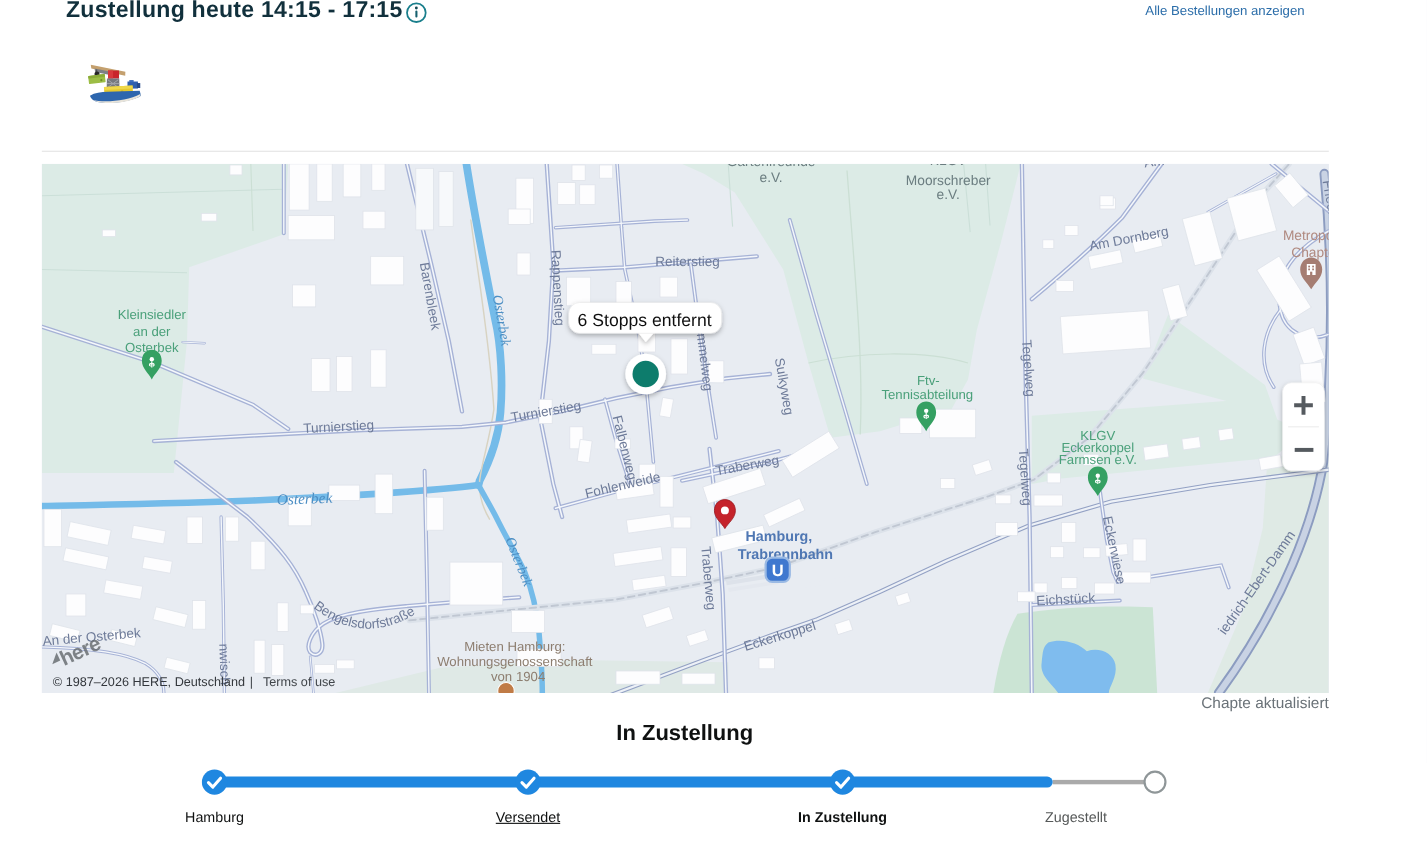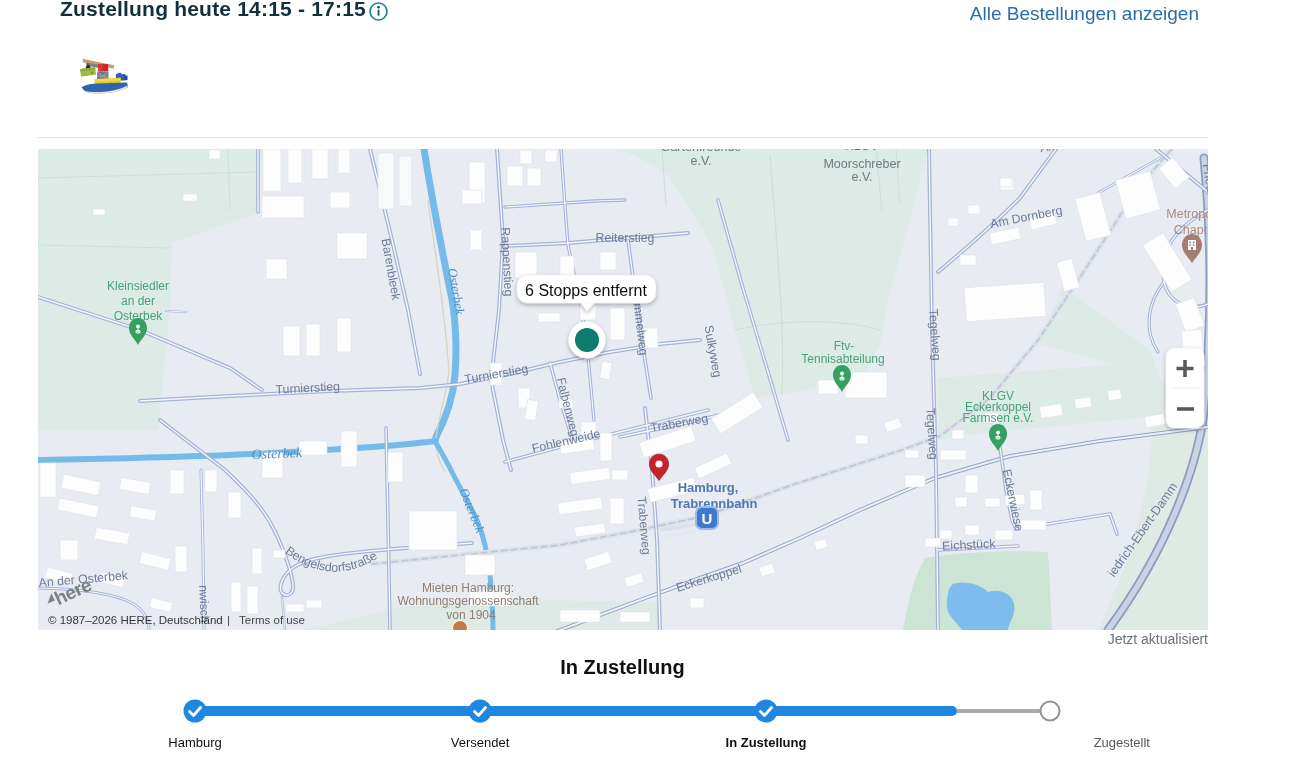--- a/index.html
+++ b/index.html
@@ -11,21 +11,21 @@
 <body>
 
 <div class="abs" style="left:60px;top:-3px;font-size:21px;font-weight:bold;color:#11303c;letter-spacing:0.2px;">Zustellung heute 14:15 - 17:15</div>
 
 <svg class="abs" style="left:367.5px;top:0.5px;" width="21" height="21" viewBox="0 0 21 21">
   <circle cx="10.5" cy="10.5" r="8.5" fill="none" stroke="#1a7f8c" stroke-width="1.6"></circle>
   <circle cx="10.5" cy="6.3" r="1.3" fill="#144a55"></circle>
   <rect x="9.6" y="8.6" width="1.9" height="6.2" rx="0.9" fill="#16606e"></rect>
 </svg>
 
-<div class="abs" style="right:98px;top:3px;font-size:19px;color:#2b6da9;">Alle Bestellungen anzeigen</div>
+<div class="abs" style="right:111px;top:3px;font-size:12px;color:#2b6da9;">Alle Bestellungen anzeigen</div>
 
 <svg class="abs" style="left:80px;top:54px;" width="50" height="44" viewBox="0 0 50 44">
 
   <polygon points="2.5,4.8 3,8.3 33.8,14.8 34,11.2" fill="#c4a06e"></polygon>
   <polygon points="6,8.3 6.4,11.4 20,14.2 19.7,11.1" fill="#7d8085"></polygon>
 
   <rect x="7.3" y="9.2" width="1.1" height="3.6" fill="#4d4f52"></rect>
 
   <circle cx="8.2" cy="13.2" r="2.3" fill="#262626"></circle>
 
@@ -461,21 +461,21 @@
   <g filter="url(#ds)">
           <rect x="1166" y="348" width="38" height="80" rx="8" fill="#fff" stroke="#ececec" stroke-width="0.5"></rect>
           <line x1="1171" y1="388" x2="1199" y2="388" stroke="#ececec" stroke-width="1"></line>
           <path d="M1185,360 L1185,377 M1176.5,368.5 L1193.5,368.5" stroke="#555a5f" stroke-width="3.6"></path>
           <path d="M1177,409 L1194,409" stroke="#555a5f" stroke-width="3.6"></path>
         </g>
   </g>
 </svg>
 </div>
 
-<div class="abs" style="left:0;top:631px;width:1208px;text-align:right;font-size:14px;color:#6a7278;">Jetzt aktualisiert</div>
+<div class="abs" style="left:0;top:631px;width:1208px;text-align:right;font-size:14px;color:#6a7278;">Chapte aktualisiert</div>
 
 <div class="abs" style="left:0;top:656px;width:1245px;text-align:center;font-size:20px;font-weight:bold;color:#0f1111;">In Zustellung</div>
 
 <div class="abs" style="left:957px;top:709px;width:93px;height:4px;background:#aaa;"></div>
 
 <div class="abs" style="left:195px;top:706px;width:762px;height:10px;border-radius:5px;background:#1f87e0;"></div>
 
 <svg class="abs" style="left:183px;top:699px;" width="24" height="24">
     <circle cx="12" cy="12" r="11.5" fill="#1f87e0"></circle>
     <path d="M6.5 12.5 L10.5 16.5 L17.5 8.5" stroke="#fff" stroke-width="2.8" fill="none" stroke-linecap="round" stroke-linejoin="round"></path>
@@ -489,15 +489,15 @@
 <svg class="abs" style="left:754px;top:699px;" width="24" height="24">
     <circle cx="12" cy="12" r="11.5" fill="#1f87e0"></circle>
     <path d="M6.5 12.5 L10.5 16.5 L17.5 8.5" stroke="#fff" stroke-width="2.8" fill="none" stroke-linecap="round" stroke-linejoin="round"></path>
   </svg>
 
 <svg class="abs" style="left:1039px;top:700px;" width="22" height="22">
     <circle cx="11" cy="11" r="9.5" fill="#fff" stroke="#8f9698" stroke-width="2"></circle>
   </svg>
 
 <div class="abs" style="left:95px;top:735px;width:200px;text-align:center;font-size:13px;color:#0f1111;">Hamburg</div>
-<div class="abs" style="left:380px;top:735px;width:200px;text-align:center;font-size:13px;color:#0f1111;">Versendet</div>
+<div class="abs" style="left:380px;top:735px;width:200px;text-align:center;font-size:13px;color:#0f1111;text-decoration:underline;">Versendet</div>
 <div class="abs" style="left:666px;top:735px;width:200px;text-align:center;font-size:13px;font-weight:bold;color:#0f1111;">In Zustellung</div>
-<div class="abs" style="left:950px;top:735px;width:200px;text-align:right;font-size:13px;color:#565959;">Zugestellt</div>
+<div class="abs" style="left:950px;top:735px;width:200px;text-align:left;font-size:13px;color:#565959;">Zugestellt</div>
 
 </body></html>

